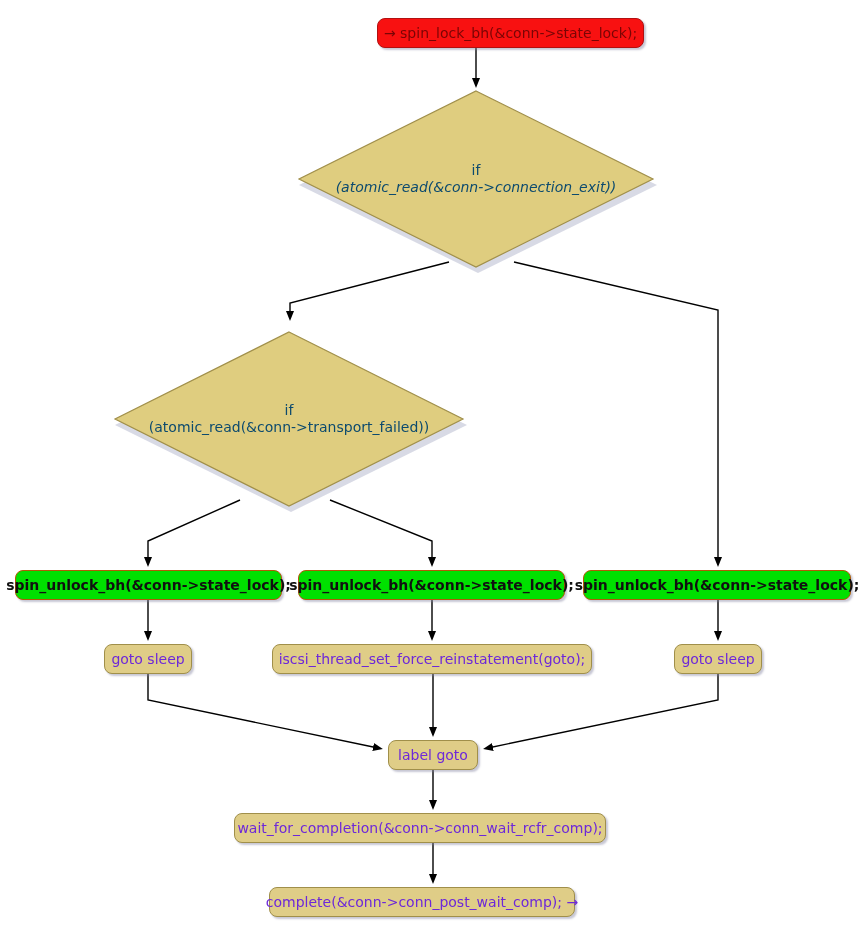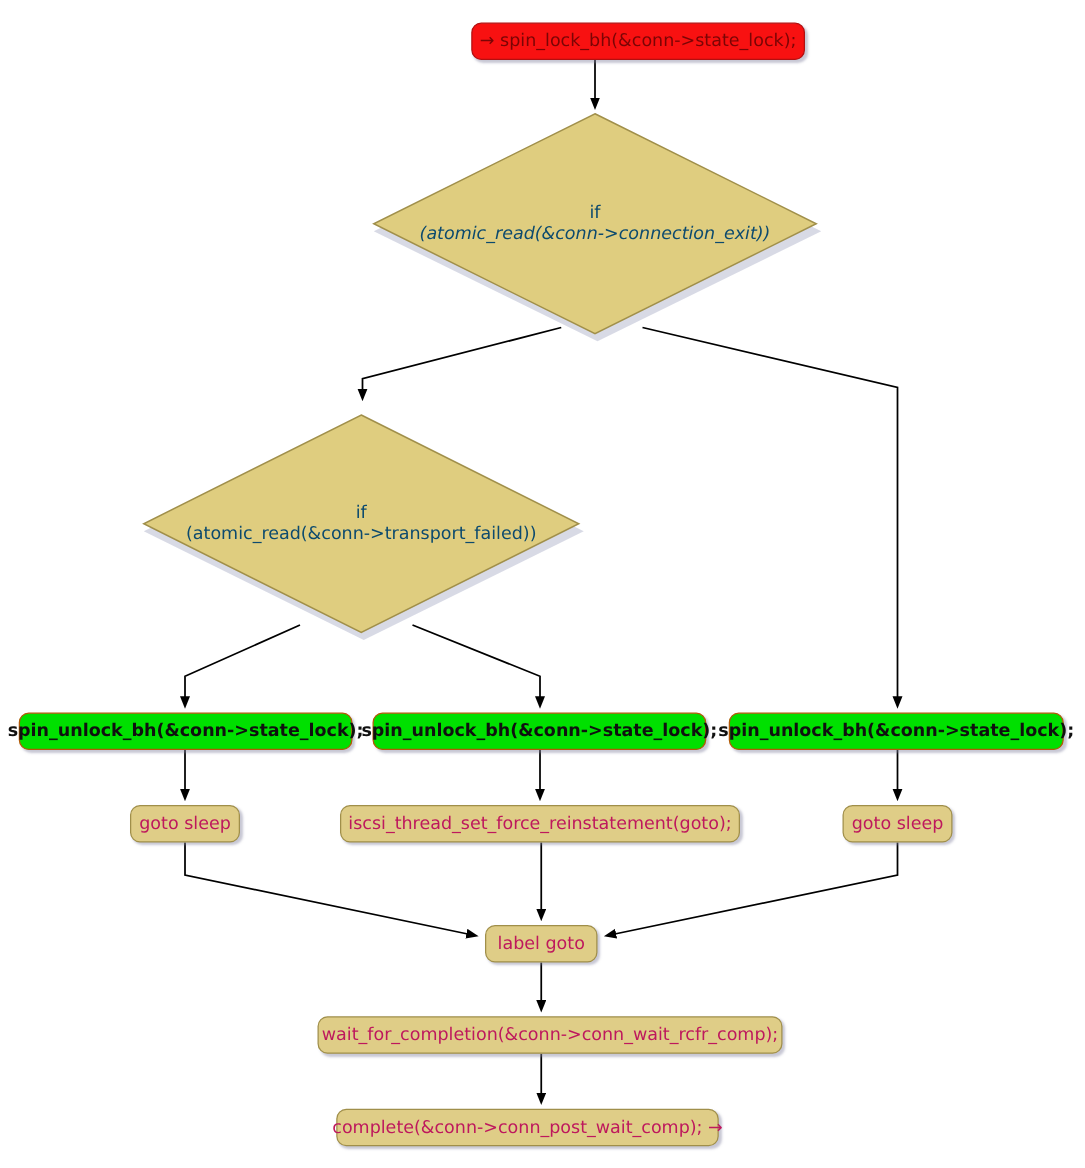--- a/index.html
+++ b/index.html
@@ -26,21 +26,21 @@
     display: flex;
     align-items: center;
     justify-content: center;
     white-space: nowrap;
   }
   
   .rect {
     border-radius: 8px;
     border: 1px solid #a08f4a;
     background: #dfcd87;
-    color: #be185d;
+    color: #6d28d9;
     font-size: 14px;
     box-shadow: 2px 2px 2px rgba(130,130,160,0.45);
     padding: 0 10px;
     height: 30px;
   }
   .rect.green {
     background: #00e000;
     border: 1px solid #b35806;
     color: #101010;
     font-weight: bold;
@@ -162,21 +162,21 @@
   </div>
 
   <div class="node rect" style="left:674px; top:644px; width:88px;">
     <span>goto sleep</span>
   </div>
 
   <div class="node rect" style="left:388px; top:740px; width:90px;">
     <span>label goto</span>
   </div>
 
-  <div class="node rect" style="left:254px; top:813px; width:372px;">
+  <div class="node rect" style="left:234px; top:813px; width:372px;">
     <span>wait_for_completion(&amp;conn-&gt;conn_wait_rcfr_comp);</span>
   </div>
 
   <div class="node rect" style="left:269px; top:887px; width:306px;">
     <span>complete(&amp;conn-&gt;conn_post_wait_comp); →</span>
   </div>
 
 </div>
 
 </body></html>

